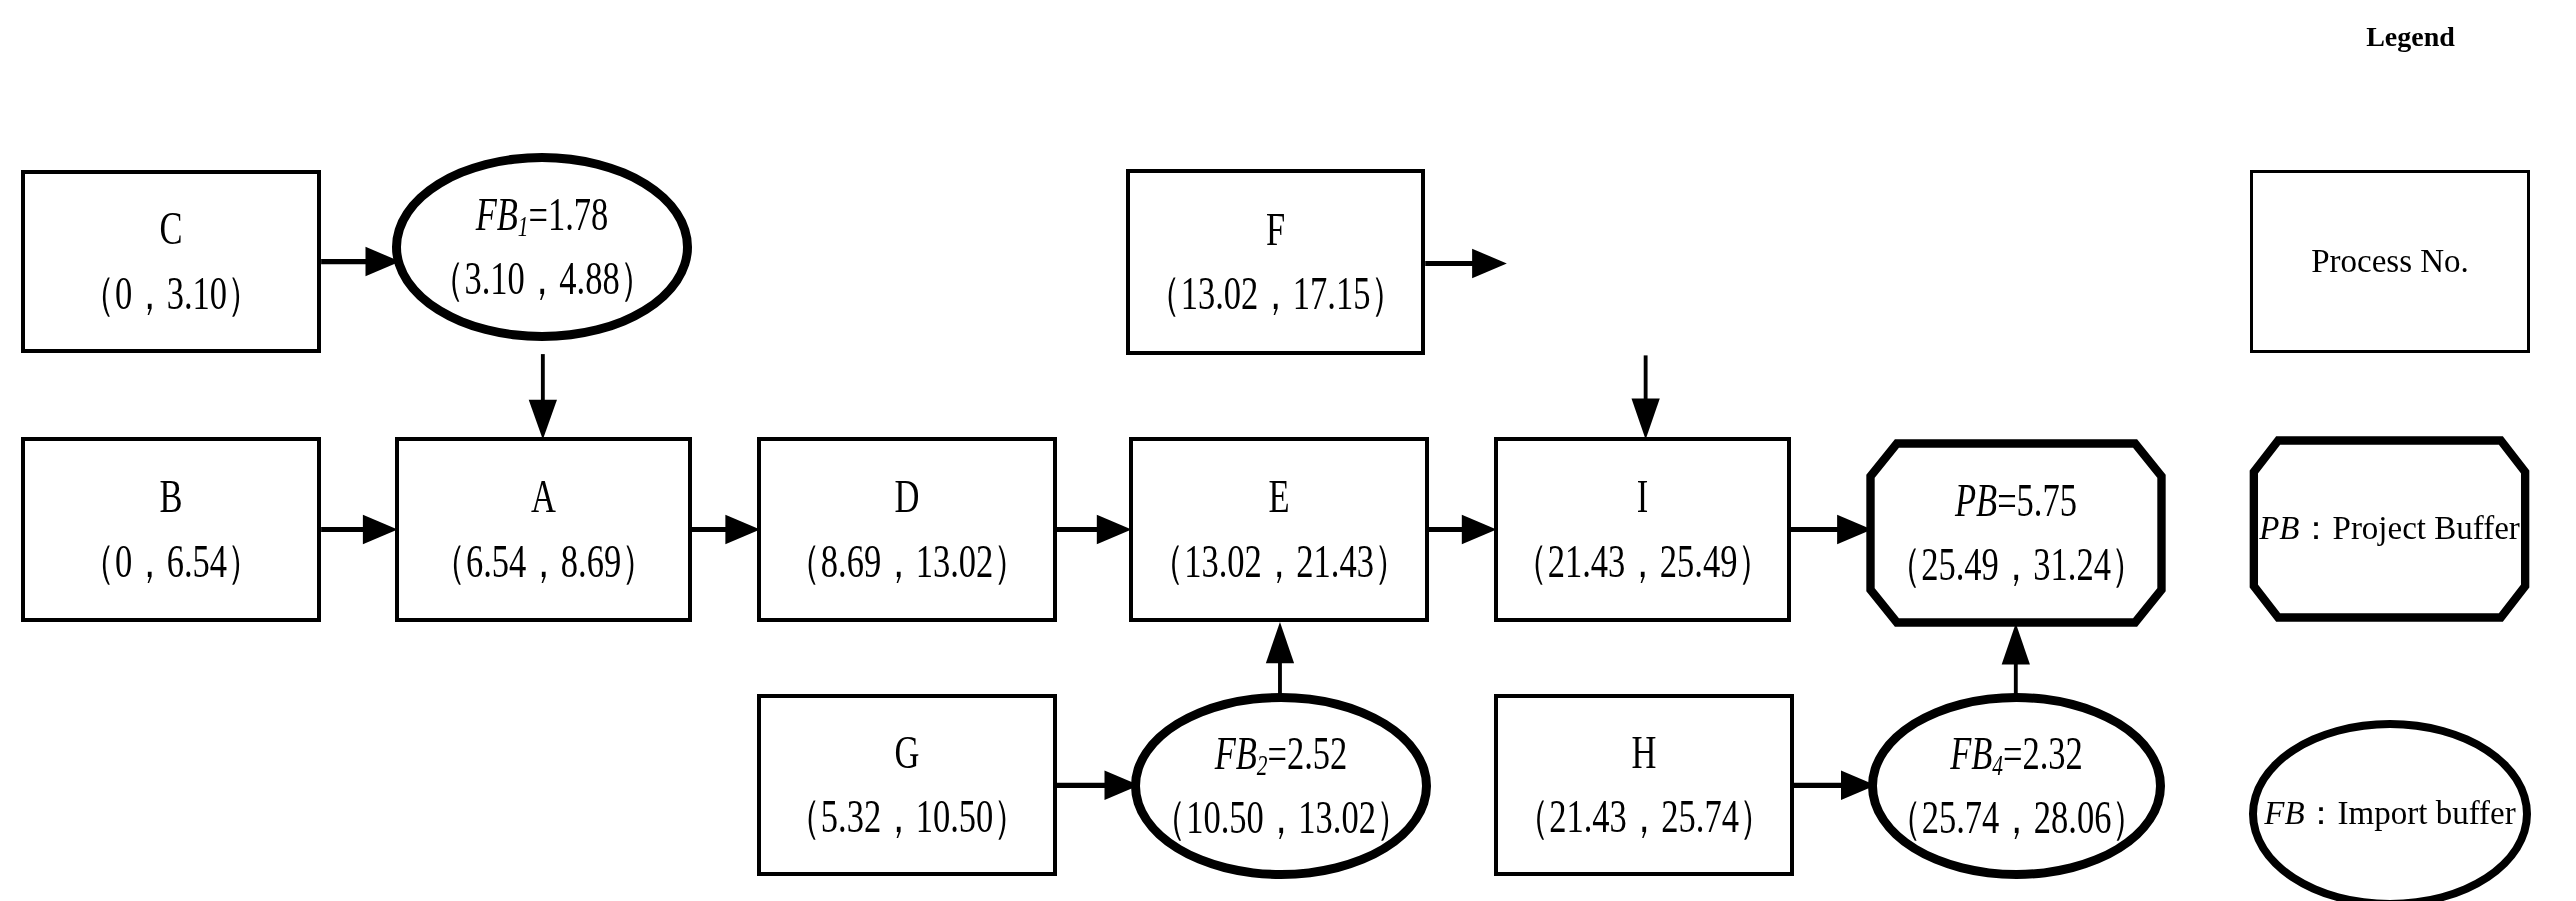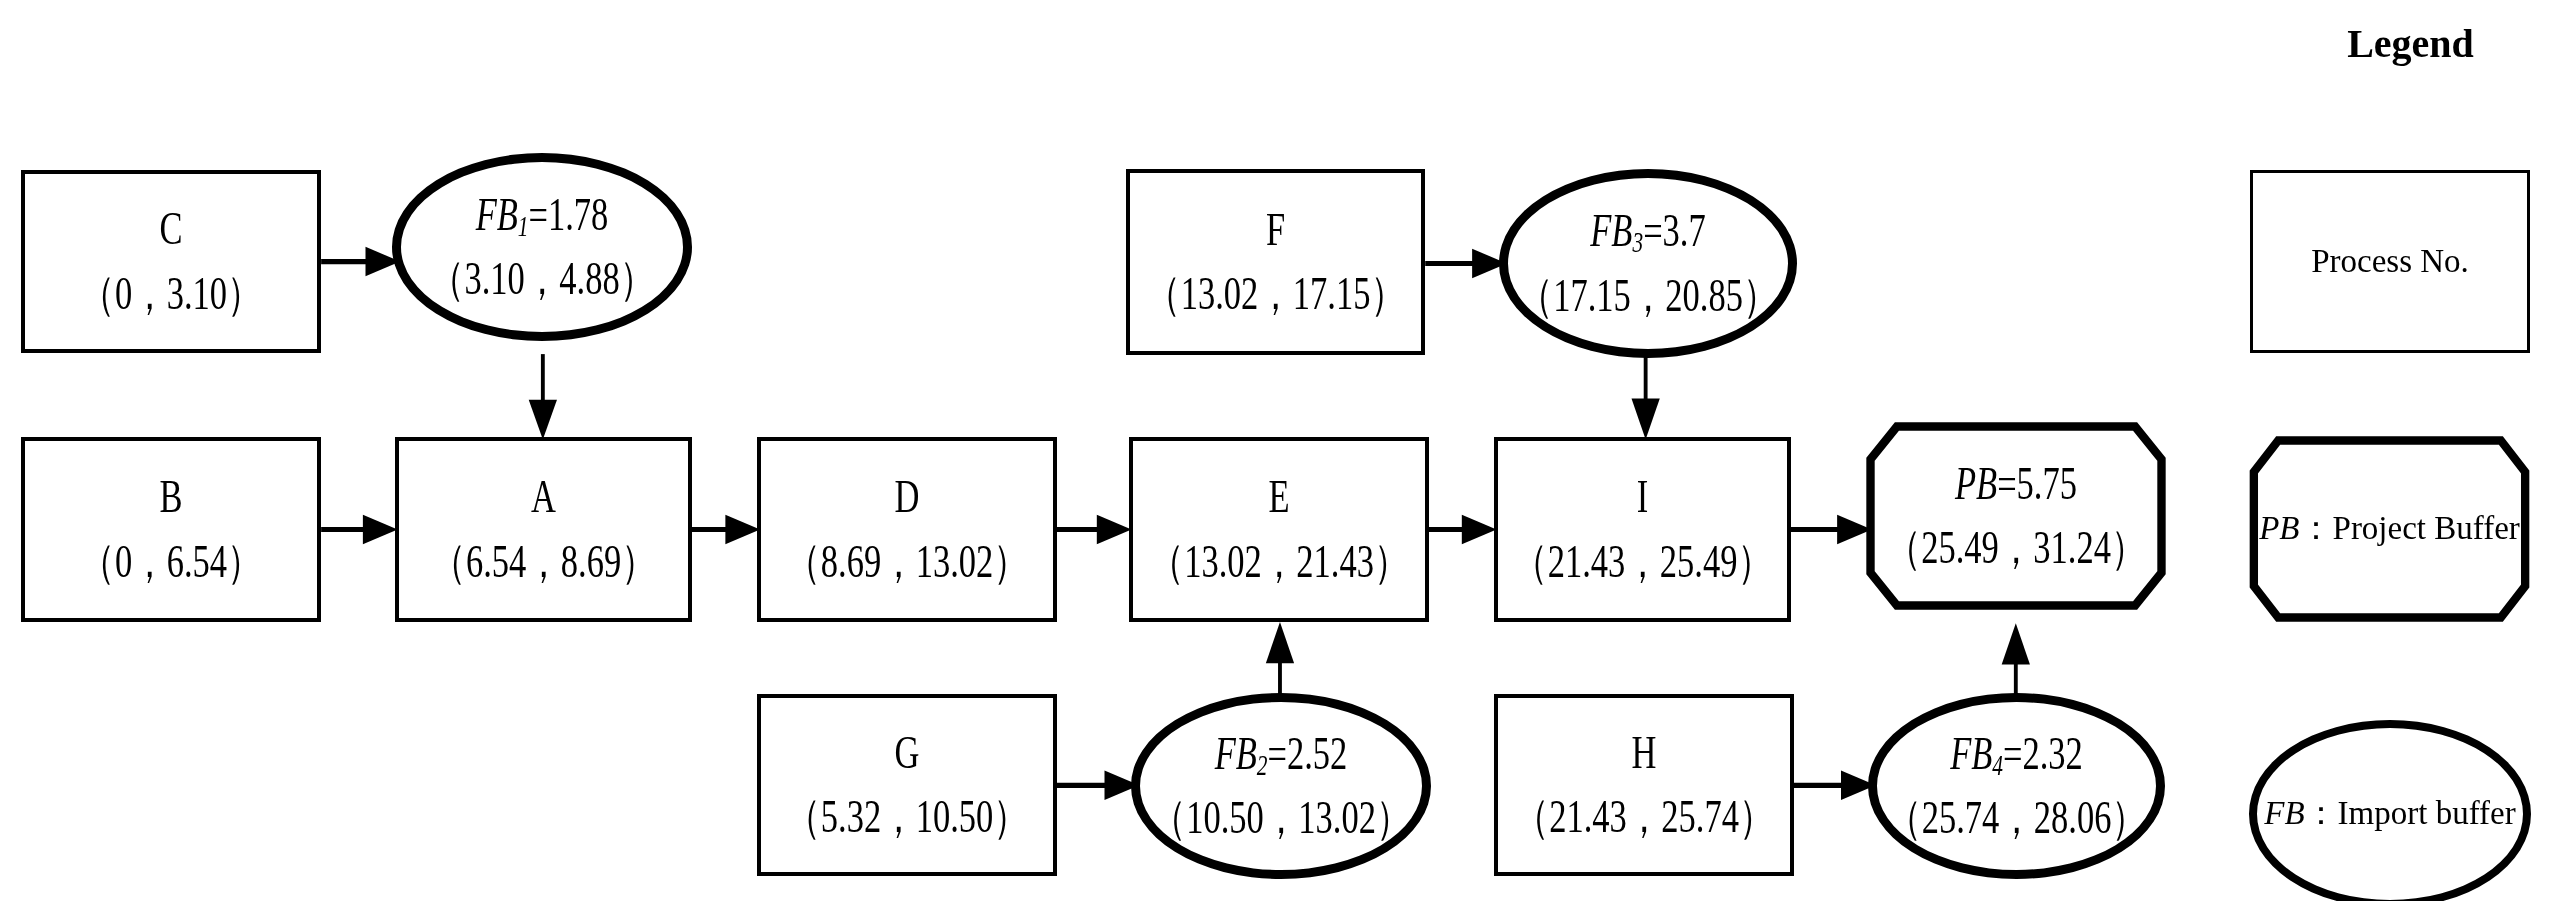--- a/index.html
+++ b/index.html
@@ -20,21 +20,21 @@
     display:flex;flex-direction:column;align-items:center;justify-content:center;
     text-align:center;transform:scaleX(0.75);transform-origin:center center;
     white-space:nowrap;
   }
   .nname,.ntime{font-size:46px;line-height:1.40;}
   .nname i,.ntime i{font-style:italic;}
   .nname sub{font-size:0.62em;line-height:0;vertical-align:-0.22em;font-style:italic;}
   
   .legend-title{
     position:absolute;left:2327px;top:22px;width:167px;z-index:2;
-    text-align:center;font-weight:bold;font-size:40px;line-height:1.1;
+    text-align:center;font-weight:bold;font-size:28px;line-height:1.1;
   }
   .ltext{
     position:absolute;inset:0;z-index:3;
     display:flex;flex-direction:row;align-items:center;justify-content:center;
     text-align:center;white-space:nowrap;
   }
   .lline{font-size:33px;line-height:1.5;}
   .lline i{font-style:italic;}
 </style>
 </head>
@@ -113,26 +113,20 @@
     </div>
   </div>
 
   <div class="node rect-node" style="left:1126px;top:169px;width:299px;height:186px;">
     <div class="ntext">
       <div class="nname">F</div>
       <div class="ntime">（13.02，17.15）</div>
     </div>
   </div>
 
-  <div class="node ellipse-node" style="left:1499px;top:169px;width:298px;height:189px;">
-    <div class="ntext">
-      <div class="nname"><i>FB</i><sub>3</sub><span>=3.7</span></div>
-      <div class="ntime">（17.15，20.85）</div>
-    </div>
-  </div>
 
   <div class="node rect-node" style="left:21px;top:437px;width:300px;height:185px;">
     <div class="ntext">
       <div class="nname">B</div>
       <div class="ntime">（0，6.54）</div>
     </div>
   </div>
 
   <div class="node rect-node" style="left:395px;top:437px;width:297px;height:185px;">
     <div class="ntext">
@@ -155,21 +149,21 @@
     </div>
   </div>
 
   <div class="node rect-node" style="left:1494px;top:437px;width:297px;height:185px;">
     <div class="ntext">
       <div class="nname">I</div>
       <div class="ntime">（21.43，25.49）</div>
     </div>
   </div>
 
-  <div class="node oct-node" style="left:1866px;top:416px;width:300px;height:200px;">
+  <div class="node oct-node" style="left:1866px;top:433px;width:300px;height:200px;">
     <svg class="octshape" viewBox="0 0 466 292">
       <polygon points="48,7 418,7 459,58 459,234 418,285 48,285 7,234 7,58" fill="#fff" stroke="#000" stroke-width="13"></polygon>
     </svg>
     <div class="ntext">
       <div class="nname"><i>PB</i><span>=5.75</span></div>
       <div class="ntime">（25.49，31.24）</div>
     </div>
   </div>
 
   <div class="node rect-node" style="left:757px;top:694px;width:300px;height:182px;">

